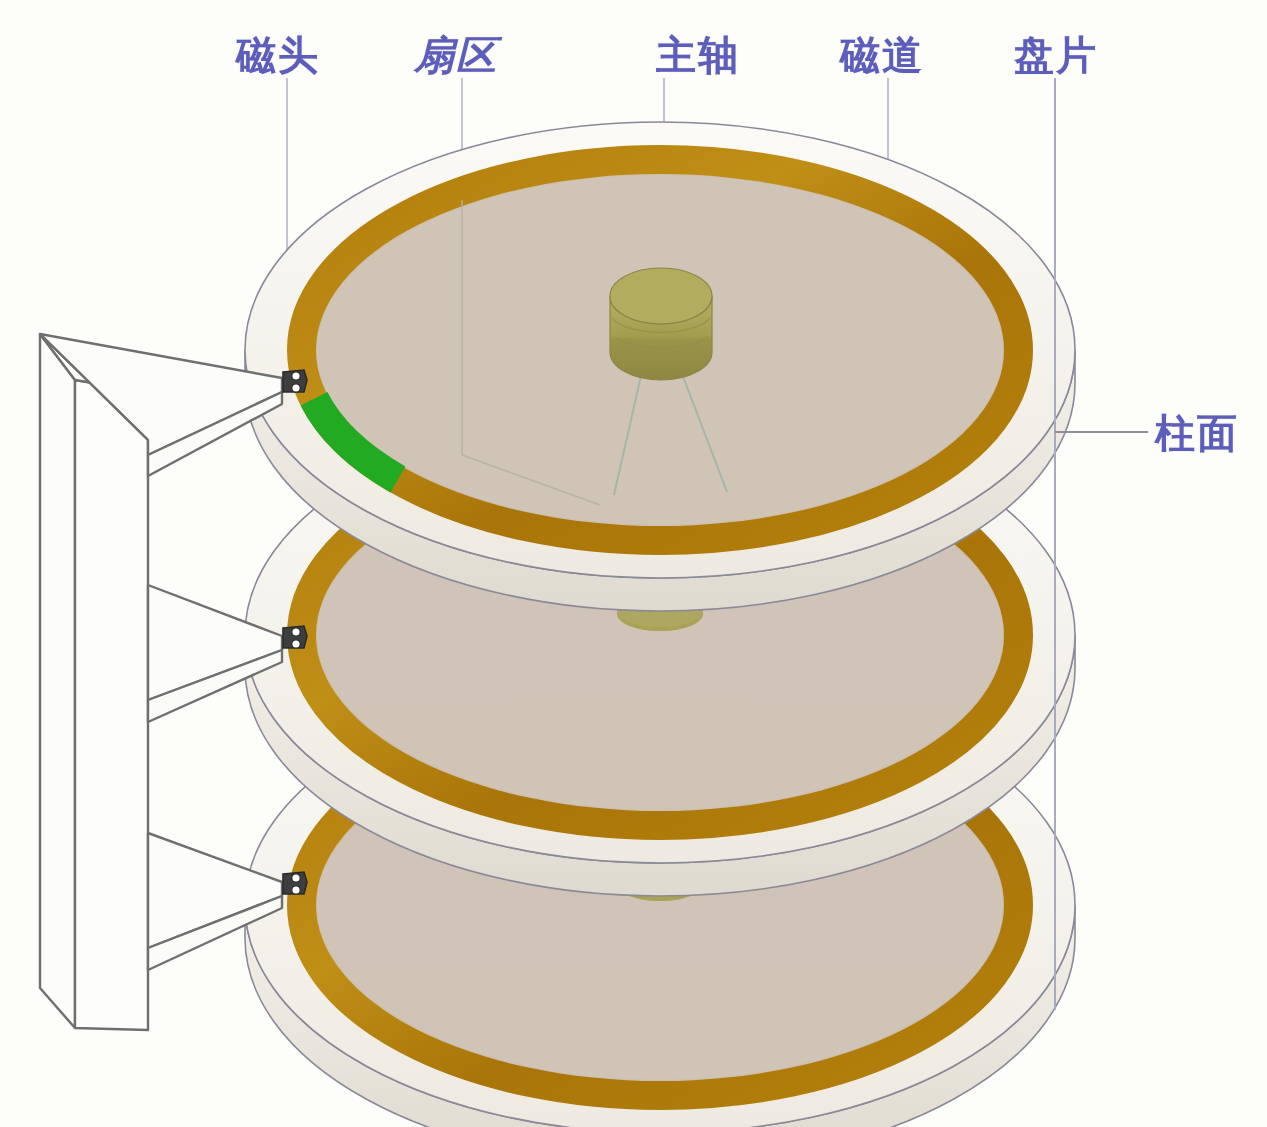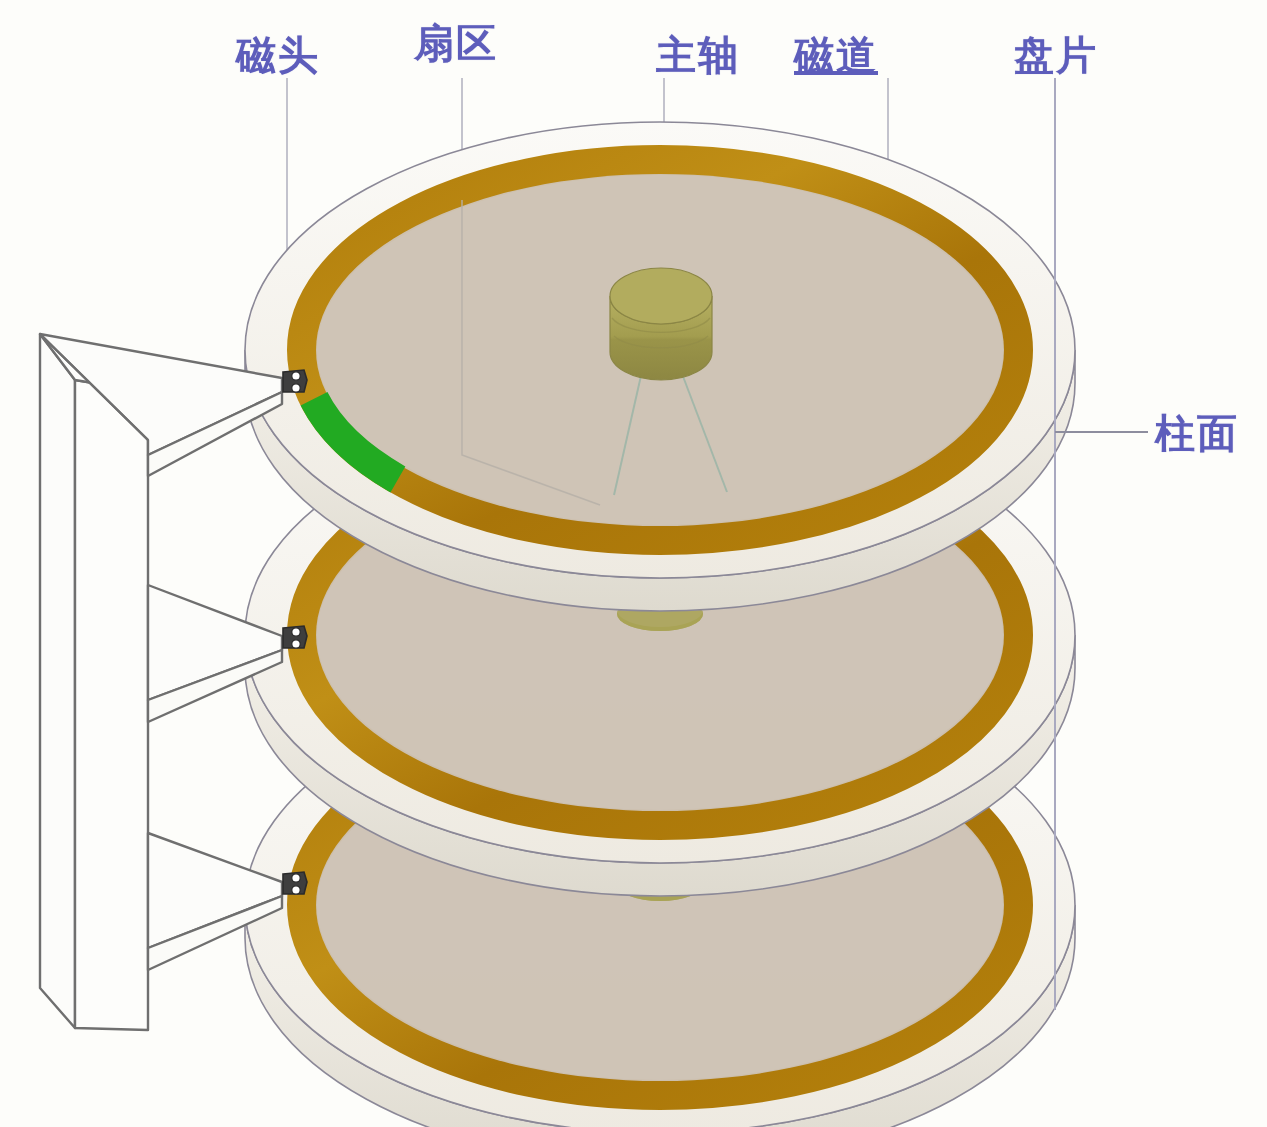--- a/index.html
+++ b/index.html
@@ -150,19 +150,19 @@
       </g>
       <g>
         <path d="M 283 874 L 304 872 L 307 882 L 304 894 L 283 894 Z" fill="#3e3e3e" stroke="#2b2b2b" stroke-width="1.6"></path>
         <circle cx="296" cy="878" r="4.2" fill="#ffffff" stroke="#2b2b2b" stroke-width="1.2"></circle>
         <circle cx="296" cy="890" r="4.2" fill="#ffffff" stroke="#2b2b2b" stroke-width="1.2"></circle>
       </g>
     </g>
   </svg>
 
   <div class="lbl" style="left:236px;top:28px;">磁头</div>
-  <div class="lbl" style="left:414px;top:16px;">扇区</div>
+  <div class="lbl" style="left:414px;top:28px;font-style:italic;">扇区</div>
   <div class="lbl" style="left:616px;top:28px;margin-left:40px;">主轴</div>
-  <div class="lbl" style="left:794px;top:28px;text-decoration:underline;">磁道</div>
+  <div class="lbl" style="left:840px;top:28px;">磁道</div>
   <div class="lbl" style="left:1014px;top:28px;">盘片</div>
   <div class="lbl" style="left:1155px;top:406px;text-align:right;">柱面</div>
 
 </div>
 
 </body></html>

